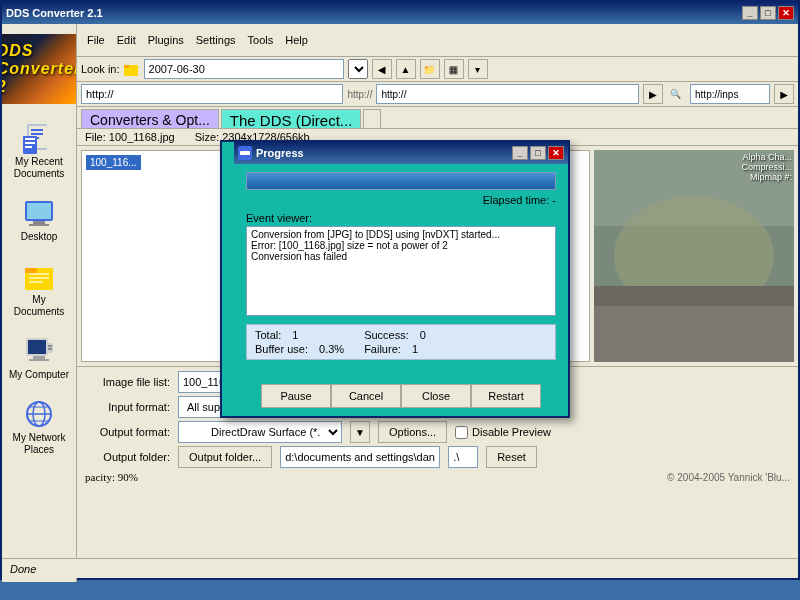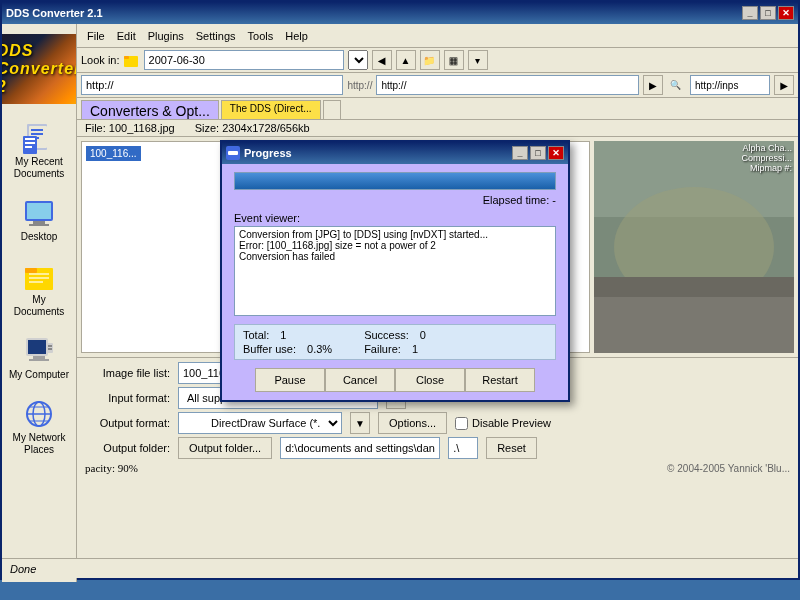--- a/index.html
+++ b/index.html
@@ -127,21 +127,21 @@
       top: 22px;
       left: 75px;
       right: 0;
       bottom: 20px;
       background: #ECE9D8;
       overflow: hidden;
     }
 
     
     #menubar {
-      height: 24px;
+      height: 33px;
       background: #ECE9D8;
       display: flex;
       align-items: center;
       padding: 0 4px;
       border-bottom: 1px solid #ACA899;
     }
     .menu-item {
       padding: 2px 6px;
       font-size: 11px;
       cursor: pointer;
@@ -288,24 +288,25 @@
       font-size: 11px;
       font-style: italic;
     }
 
     
     #progress-dialog {
       position: absolute;
       top: 140px;
       left: 220px;
       width: 350px;
-      background: #c4b5fd;
+      background: #14b8a6;
       border: 2px solid #0A246A;
       z-index: 100;
       box-shadow: 4px 4px 8px rgba(0,0,0,0.4);
+      padding-left: 12px;
     }
     #progress-titlebar {
       height: 22px;
       background: linear-gradient(to bottom, #0A246A, #3A6EA5);
       display: flex;
       align-items: center;
       justify-content: space-between;
       padding: 0 4px;
       color: white;
       font-weight: bold;
@@ -349,23 +350,23 @@
       background: white;
       font-size: 10px;
       padding: 2px 4px;
       overflow-y: auto;
       margin-bottom: 8px;
     }
     #stats-area {
       background: #D8E8F8;
       border: 1px solid #A0B8D0;
       padding: 4px 8px;
-      margin-bottom: 8px;
-      display: flex;
-      gap: 32px;
+      margin-bottom: 24px;
+      display: flex;
+      gap: 20px;
       align-items: flex-end;
     }
     .stat-col {
       display: flex;
       flex-direction: column;
       gap: 2px;
     }
     .stat-row {
       font-size: 11px;
     }
@@ -514,21 +515,21 @@
         <span style="font-size:10px; color:#666;">http://</span>
         <input type="text" style="flex: 1 1 0%; height: 20px; border: 1px solid rgb(127, 157, 185); font-size: 10px; padding: 0px 4px; background: white;" value="http://">
         <div class="toolbar-btn-small">▶</div>
         <span style="font-size:9px; padding:0 4px;">🔍</span>
         <input type="text" style="width: 80px; height: 20px; border: 1px solid rgb(127, 157, 185); font-size: 10px; padding: 0px 4px;" value="http://inps">
         <div class="toolbar-btn-small">▶</div>
       </div>
 
       <div style="display:flex; align-items:stretch; height:22px; background:#ECE9D8; border-bottom:1px solid #ACA899; padding:2px 4px 0; gap:2px;">
         <div style="background:#c4b5fd; border:1px solid #ACA899; border-bottom:none; padding:2px 8px; font-size:14px; cursor:pointer;">Converters &amp; Opt...</div>
-        <div style="background:#fde047; border:1px solid #ACA899; border-bottom:none; padding:2px 8px; font-size:10px; cursor:pointer;">The DDS (Direct...</div>
+        <div style="background:#5eead4; border:1px solid #ACA899; border-bottom:none; padding:2px 8px; font-size:15px; cursor:pointer;">The DDS (Direct...</div>
         <div style="background:#ECE9D8; border:1px solid #ACA899; border-bottom:none; padding:2px 8px; font-size:10px; cursor:pointer;"></div>
       </div>
 
       <div id="file-info-bar">
         <span>File: 100_1168.jpg</span>
         <span>Size: 2304x1728/656kb</span>
       </div>
 
       <div id="content-area" style="height: 220px;">
 

